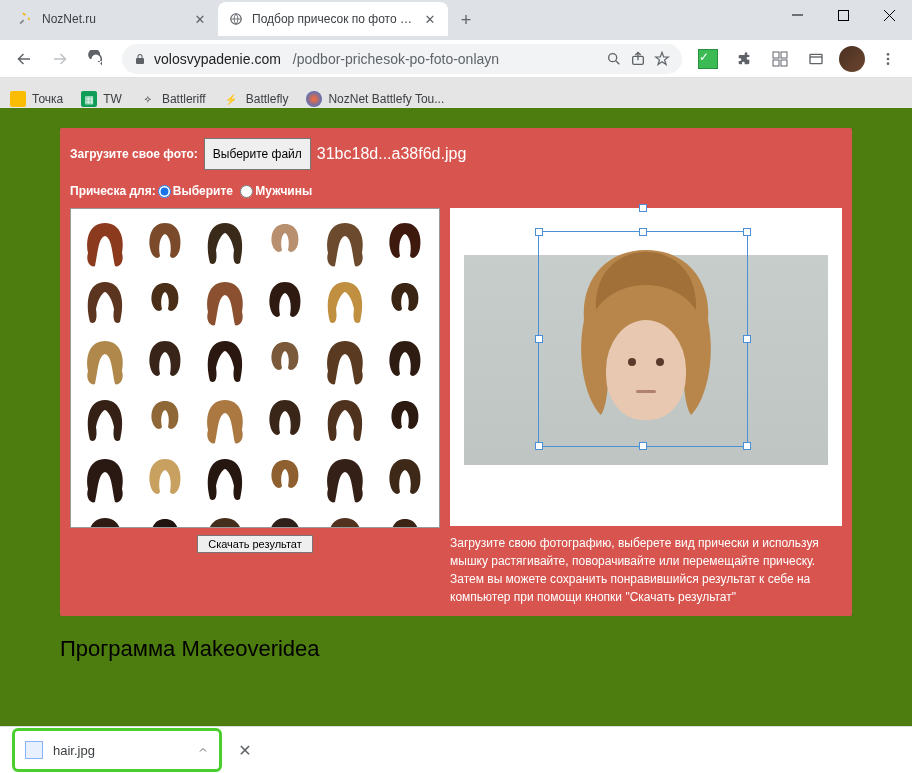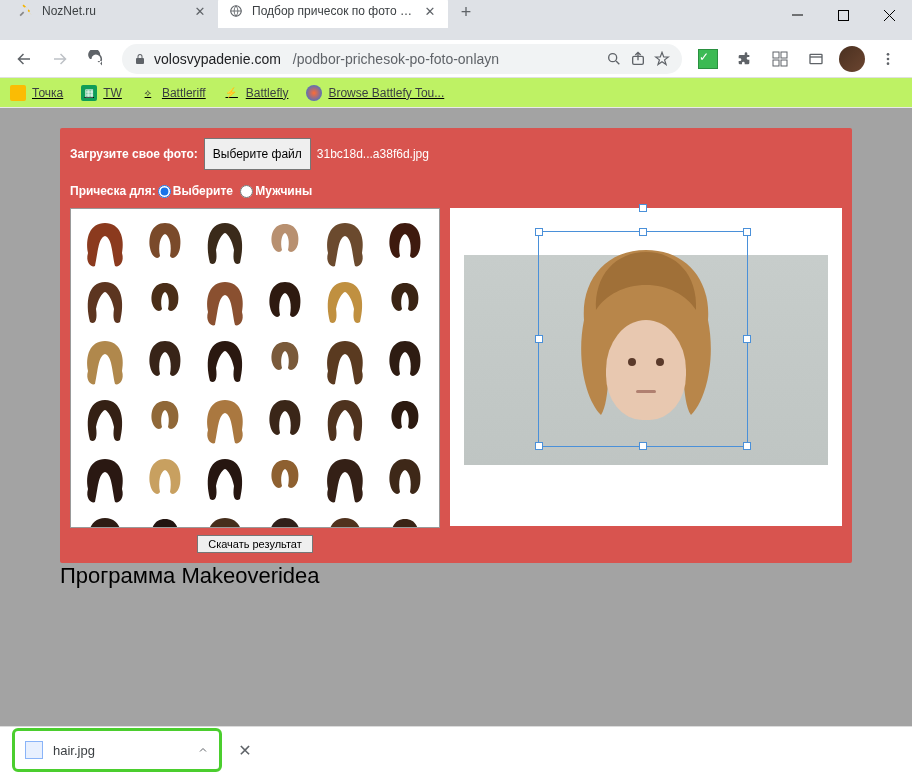--- a/index.html
+++ b/index.html
@@ -1,19 +1,19 @@
 <!DOCTYPE html>
 <html><head>
 <meta charset="utf-8">
 <style>
 * { box-sizing: border-box; margin: 0; padding: 0; font-family: "Segoe UI", Arial, sans-serif; }
 body { background: #fff; width: 912px; height: 773px; overflow: hidden; position: relative; }
 
 
-.titlebar { height: 40px; background: #dee1e6; display: flex; align-items: flex-end; padding: 12px 8px; position: relative; }
+.titlebar { height: 40px; background: #dee1e6; display: flex; align-items: flex-end; padding: 4px 8px; position: relative; }
 .tabs { display: flex; align-items: flex-end; height: 34px; gap: 0; }
 .tab { height: 34px; display: flex; align-items: center; padding: 0 10px; border-radius: 8px 8px 0 0; font-size: 12px; color: #3c4043; gap: 8px; min-width: 210px; max-width: 230px; cursor: pointer; }
 .tab.inactive { background: transparent; }
 .tab.active { background: #fff; }
 .tab-icon { width: 16px; height: 16px; display: flex; align-items: center; justify-content: center; }
 .tab-title { flex: 1; overflow: hidden; text-overflow: ellipsis; white-space: nowrap; }
 .tab-close { width: 16px; height: 16px; display: flex; align-items: center; justify-content: center; border-radius: 50%; font-size: 13px; color: #5f6368; cursor: pointer; }
 .newtab { width: 28px; height: 28px; display: flex; align-items: center; justify-content: center; font-size: 18px; color: #5f6368; margin-left: 4px; margin-bottom: 2px; border-radius: 50%; cursor: pointer; }
 .win-controls { position: absolute; right: 0; top: 0; display: flex; }
 .win-btn { width: 46px; height: 30px; display: flex; align-items: center; justify-content: center; color: #000; cursor: pointer; }
@@ -26,51 +26,51 @@
 .lock-icon { color: #5f6368; font-size: 12px; }
 .url { font-size: 14px; color: #202124; flex: 1; }
 .url .domain { color: #202124; }
 .url .path { color: #5f6368; margin-left: 12px; }
 .toolbar-icons { display: flex; gap: 4px; align-items: center; }
 .toolbar-icon { width: 32px; height: 32px; display: flex; align-items: center; justify-content: center; color: #5f6368; border-radius: 4px; cursor: pointer; }
 .check-icon { background: #3cba54; color: #fff; width: 20px; height: 20px; border: 1px solid #2a9040; font-size: 12px; }
 .avatar { width: 26px; height: 26px; border-radius: 50%; background: linear-gradient(135deg, #4a3020, #6b4530); }
 
 
-.bookmarks { height: 30px; background: #bef264; display: flex; align-items: center; padding: 0 10px; gap: 18px; border-bottom: 1px solid #e8e8e8; text-decoration: underline; }
+.bookmarks { height: 30px; background: #e5e5e5; display: flex; align-items: flex-end; padding: 0 10px; gap: 18px; border-bottom: 1px solid #e8e8e8; }
 .bookmark { display: flex; align-items: center; gap: 6px; font-size: 12px; color: #3c4043; cursor: pointer; }
 .bm-icon { width: 16px; height: 16px; border-radius: 2px; display: flex; align-items: center; justify-content: center; font-size: 10px; }
 
 
-.content { height: 618px; background: #a3a3a3; padding: 20px 60px 10px; overflow: hidden; position: relative; }
+.content { height: 618px; background: #4d7c0f; padding: 20px 60px 10px; overflow: hidden; position: relative; }
 .widget { background: #d8544f; padding: 10px; display: flex; flex-wrap: wrap; gap: 10px; position: relative; border-radius: 2px; }
 .upload-row { width: 100%; display: flex; align-items: center; gap: 6px; font-size: 12px; color: #fff; font-weight: bold; margin-bottom: 4px; }
 .file-btn { background: #efefef; border: 1px solid #767676; padding: 8px 8px; font-size: 12px; color: #000; cursor: pointer; }
-.filename { font-size: 12px; color: #fff; font-weight: normal; }
+.filename { font-size: 16px; color: #fff; font-weight: normal; }
 .gender-row { width: 100%; font-size: 12px; color: #fff; font-weight: bold; display: flex; align-items: center; gap: 2px; }
 .gender-row input { accent-color: #1a73e8; }
 
 .left-panel { width: 370px; }
 .hair-grid { background: #fff; border: 1px solid #999; height: 320px; overflow-y: scroll; padding: 6px; display: grid; grid-template-columns: repeat(6, 1fr); gap: 4px; }
 .hair-item { height: 55px; display: flex; align-items: center; justify-content: center; cursor: pointer; }
 .download-row { text-align: center; margin-top: 6px; }
 .download-btn { background: #efefef; border: 1px solid #767676; padding: 2px 10px; font-size: 11px; cursor: pointer; }
 
 .right-panel { flex: 1; min-width: 360px; }
 .preview { background: #fff; padding: 16px 14px 30px; height: 318px; position: relative; display: flex; align-items: center; justify-content: center; }
 .photo { width: 100%; height: 210px; background: linear-gradient(180deg, #c7cdcb 0%, #bfc5c3 100%); position: relative; display: flex; align-items: center; justify-content: center; }
 .face { width: 80px; height: 100px; background: #e8c8b0; border-radius: 50% 50% 45% 45%; position: relative; top: 10px; }
 .face::before { content: ""; position: absolute; width: 8px; height: 8px; background: #5a3a2a; border-radius: 50%; top: 38px; left: 22px; box-shadow: 28px 0 #5a3a2a; }
 .face::after { content: ""; position: absolute; width: 20px; height: 3px; background: #b08070; top: 70px; left: 30px; border-radius: 2px; }
 .hair-overlay { position: absolute; width: 160px; height: 180px; top: -15px; }
 .selection-box { position: absolute; border: 1px solid #4a90d9; }
 .sel-handle { position: absolute; width: 8px; height: 8px; background: #fff; border: 1px solid #4a90d9; }
 .instructions { font-size: 12px; color: #fff; line-height: 1.5; margin-top: 8px; }
 
-.section-title { font-size: 22px; color: #000; font-weight: normal; }
+.section-title { font-size: 22px; color: #000; margin-top: 20px; font-weight: normal; }
 
 
 .download-bar { position: absolute; bottom: 0; left: 0; right: 0; height: 47px; background: #fff; border-top: 1px solid #dcdcdc; display: flex; align-items: center; padding: 0 12px; }
 .download-chip { border: 3px solid #4bce2e; border-radius: 6px; height: 44px; display: flex; align-items: center; padding: 0 10px; gap: 10px; font-size: 13px; color: #3c4043; min-width: 210px; cursor: pointer; }
 .dl-file-icon { width: 18px; height: 18px; border: 1px solid #8ab4f8; background: #e8f0fe; position: relative; }
 .dl-chevron { margin-left: auto; color: #5f6368; }
 .show-all { margin-left: auto; border: 1px solid #dadce0; background: #fff; padding: 6px 14px; font-size: 13px; color: #1a73e8; border-radius: 4px; cursor: pointer; }
 .dl-close { width: 30px; height: 30px; display: flex; align-items: center; justify-content: center; color: #5f6368; cursor: pointer; margin-left: 8px; }
 
 svg { display: block; }
@@ -210,21 +210,21 @@
   <div class="bookmark">
       <div class="bm-icon" style="color:#333;">⟡</div>
       <span>Battleriff</span>
     </div>
   <div class="bookmark">
       <div class="bm-icon" style="color:#ea4335;">⚡</div>
       <span>Battlefly</span>
     </div>
   <div class="bookmark">
       <div class="bm-icon" style="background:radial-gradient(circle,#ff6b35,#1a73e8);border-radius:50%;"></div>
-      <span>Browse Battlefy Tou...</span>
+      <span>NozNet Battlefy Tou...</span>
     </div>
 </div>
 
 <div class="content">
   <div class="widget">
     <div class="upload-row">
       <span>Загрузите свое фото:</span>
       <button class="file-btn">Выберите файл</button>
       <span class="filename">31bc18d...a38f6d.jpg</span>
     </div>
@@ -439,20 +439,21 @@
             <div class="sel-handle" style="right:-4px;top:-4px;"></div>
             <div class="sel-handle" style="left:-4px;top:50%;margin-top:-4px;"></div>
             <div class="sel-handle" style="right:-4px;top:50%;margin-top:-4px;"></div>
             <div class="sel-handle" style="left:-4px;bottom:-4px;"></div>
             <div class="sel-handle" style="left:50%;bottom:-4px;margin-left:-4px;"></div>
             <div class="sel-handle" style="right:-4px;bottom:-4px;"></div>
             <div class="sel-handle" style="left:50%;top:-28px;margin-left:-4px;"></div>
           </div>
         </div>
       </div>
+      <div class="instructions">Загрузите свою фотографию, выберете вид прически и используя мышку растягивайте, поворачивайте или перемещайте прическу. Затем вы можете сохранить понравившийся результат к себе на компьютер при помощи кнопки "Скачать результат"</div>
     </div>
   </div>
 
   <h2 class="section-title">Программа Makeoveridea</h2>
 </div>
 
 <div class="download-bar">
   <div class="download-chip">
     <div class="dl-file-icon"></div>
     <span>hair.jpg</span>

